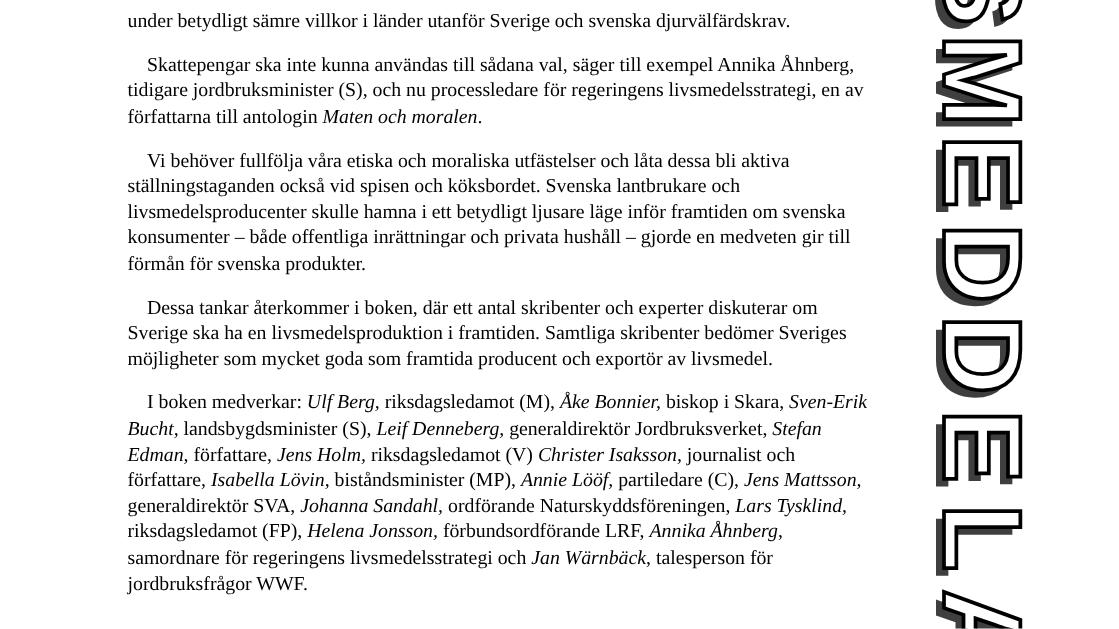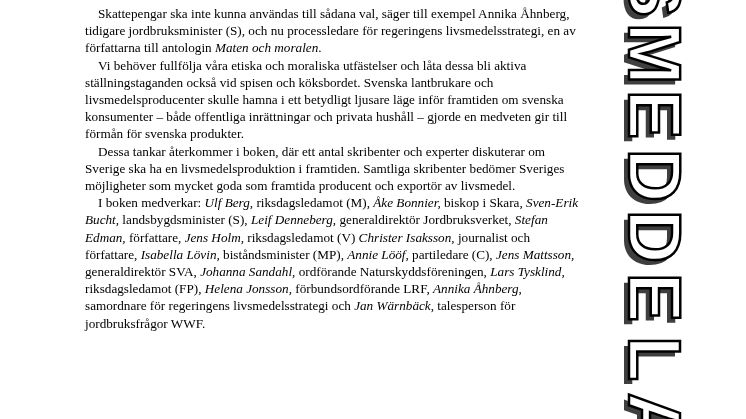--- a/index.html
+++ b/index.html
@@ -15,21 +15,21 @@
     position: absolute;
     left: 85px;
     top: 5px;
     width: 500px;
     color: #000000;
     font-size: 13.2px;
     line-height: 17.2px;
     text-align: left;
   }
   .para { margin: 0; }
-  .para.indent { text-indent: 13px; }
+  .para.indent { text-indent: 13px; margin-top: 12px; }
   .it { font-style: italic; }
   .watermark {
     position: absolute;
     left: 585px;
     top: -38px;
     width: 140px;
     display: flex;
     flex-direction: column;
     align-items: center;
   }
@@ -45,20 +45,21 @@
     transform: rotate(90deg);
     text-shadow: 5px 5px 0 #3f3f3f;
     letter-spacing: 0;
     user-select: none;
   }
 </style>
 </head>
 <body>
 
 <div class="doc">
+    <p class="para"><span>under betydligt sämre villkor i länder utanför Sverige och svenska djurvälfärdskrav.</span></p>
     <p class="para indent"><span>Skattepengar ska inte kunna användas till sådana val, säger till exempel Annika Åhnberg, tidigare jordbruksminister (S), och nu processledare för regeringens livsmedelsstrategi, en av författarna till antologin </span><span class="it">Maten och moralen</span><span>.</span></p>
     <p class="para indent"><span>Vi behöver fullfölja våra etiska och moraliska utfästelser och låta dessa bli aktiva ställningstaganden också vid spisen och köksbordet. Svenska lantbrukare och livsmedelsproducenter skulle hamna i ett betydligt ljusare läge inför framtiden om svenska konsumenter – både offentliga inrättningar och privata hushåll – gjorde en medveten gir till förmån för svenska produkter.</span></p>
     <p class="para indent"><span>Dessa tankar återkommer i boken, där ett antal skribenter och experter diskuterar om Sverige ska ha en livsmedelsproduktion i framtiden. Samtliga skribenter bedömer Sveriges möjligheter som mycket goda som framtida producent och exportör av livsmedel.</span></p>
     <p class="para indent"><span>I boken medverkar: </span><span class="it">Ulf Berg,</span><span> riksdagsledamot (M), </span><span class="it">Åke Bonnier,</span><span> biskop i Skara, </span><span class="it">Sven-Erik Bucht,</span><span> landsbygdsminister (S), </span><span class="it">Leif Denneberg,</span><span> generaldirektör Jordbruksverket, </span><span class="it">Stefan Edman,</span><span> författare, </span><span class="it">Jens Holm,</span><span> riksdagsledamot (V) </span><span class="it">Christer Isaksson,</span><span> journalist och författare, </span><span class="it">Isabella Lövin,</span><span> biståndsminister (MP), </span><span class="it">Annie Lööf,</span><span> partiledare (C), </span><span class="it">Jens Mattsson,</span><span> generaldirektör SVA, </span><span class="it">Johanna Sandahl,</span><span> ordförande Naturskyddsföreningen, </span><span class="it">Lars Tysklind,</span><span> riksdagsledamot (FP), </span><span class="it">Helena Jonsson,</span><span> förbundsordförande LRF, </span><span class="it">Annika Åhnberg</span><span>, samordnare för regeringens livsmedelsstrategi och </span><span class="it">Jan Wärnbäck</span><span>, talesperson för jordbruksfrågor WWF.</span></p>
   </div>
 
 <div class="watermark">
     <span class="wm-letter">S</span>
     <span class="wm-letter">M</span>
     <span class="wm-letter">E</span>

